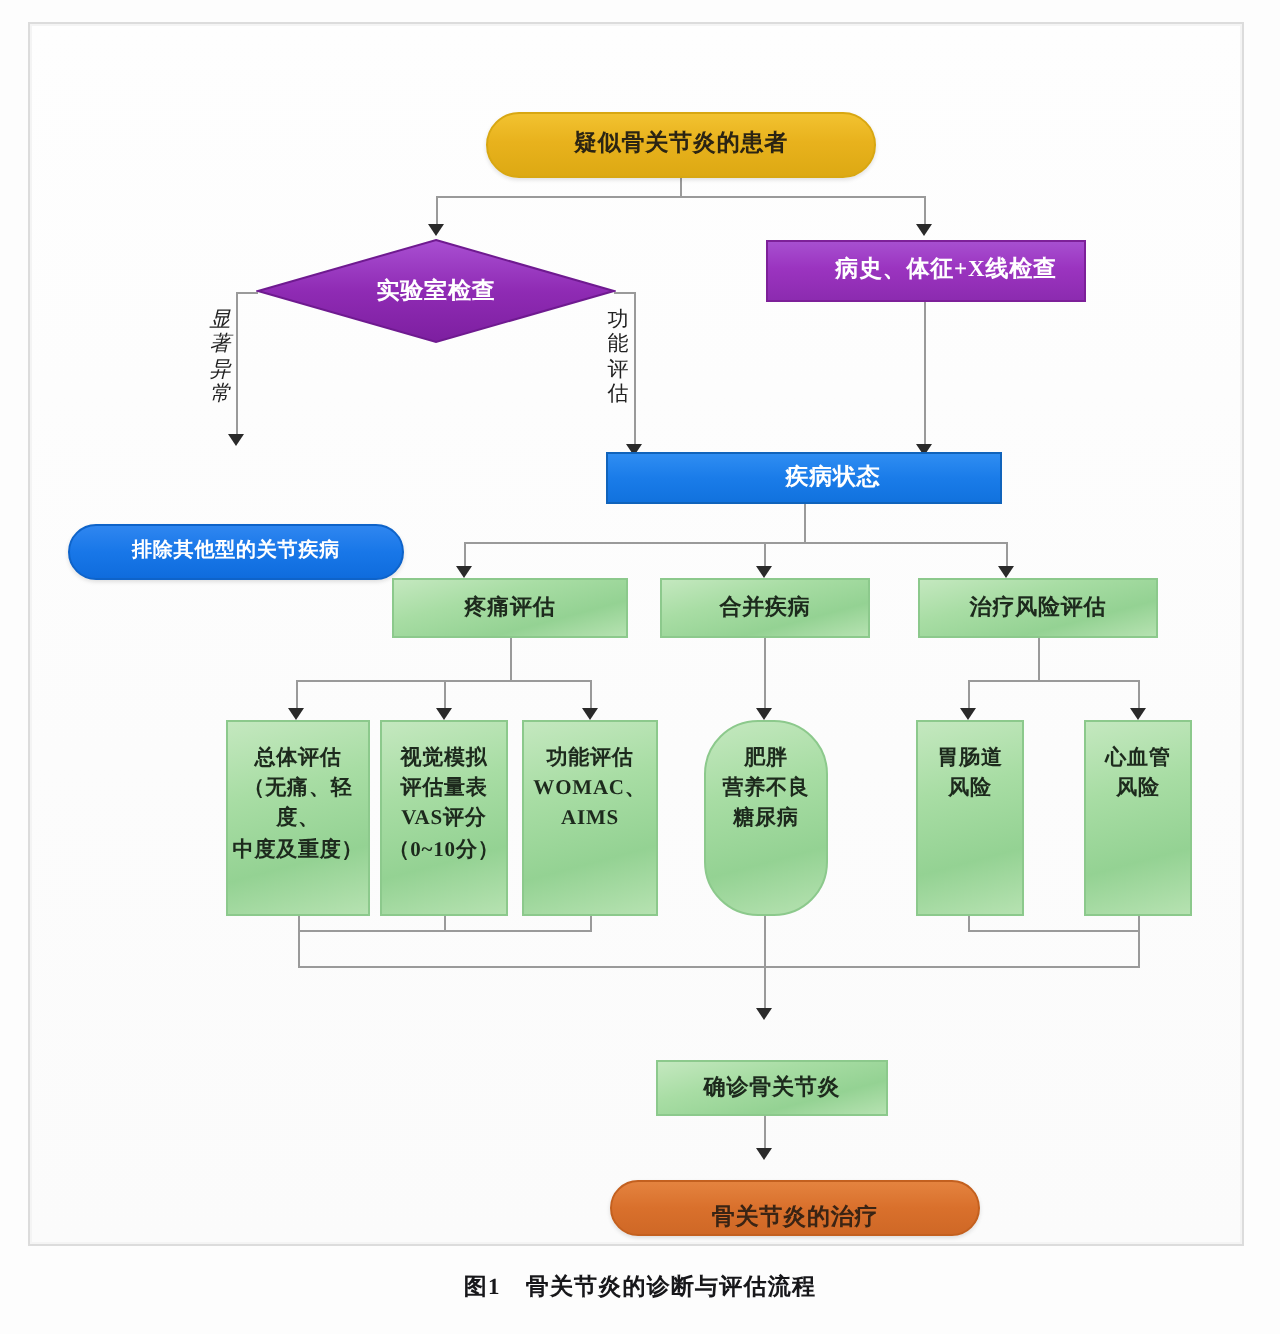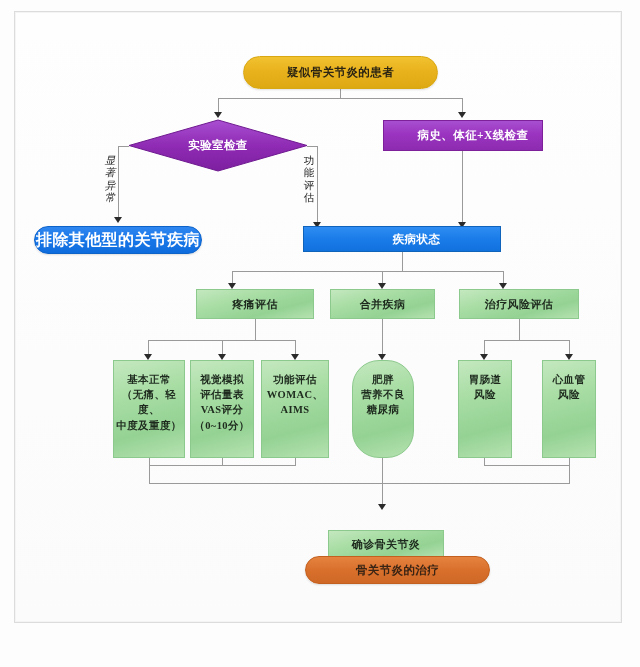--- a/index.html
+++ b/index.html
@@ -51,23 +51,24 @@
   .n-suspect {
     background: linear-gradient(180deg,#f2c230 0%, #e8b21d 45%, #dda913 100%);
     color: #2b2413;
     font-size: 11.5px;
     border: 1px solid #d8a712;
     box-shadow: 0 1px 2px rgba(0,0,0,0.12);
   }
   .n-exclude {
     background: linear-gradient(180deg,#2f86f0 0%, #1877e8 50%, #0f6cdd 100%);
     color: #ffffff;
-    font-size: 16px;
+    font-size: 10px;
     border: 1px solid #0e63c9;
     box-shadow: 0 1px 2px rgba(0,0,0,0.12);
+    margin-top: 36px;
   }
   .n-treat {
     background: linear-gradient(180deg,#e4833f 0%, #d9702c 50%, #cf6826 100%);
     color: #3a2414;
     font-size: 11.5px;
     border: 1px solid #c3601f;
     box-shadow: 0 1px 2px rgba(0,0,0,0.12);
   }
 
   
@@ -260,21 +261,21 @@
 
   <div class="edge-v" style="left:519px; top:319px; height:21px;"></div>
   <div class="edge-h" style="left:484px; top:340px; width:86px;"></div>
   <div class="edge-v" style="left:484px; top:340px; height:18px;"></div>
   <div class="arrow-down" style="left:480px; top:354px;"></div>
   <div class="edge-v" style="left:569px; top:340px; height:18px;"></div>
   <div class="arrow-down" style="left:565px; top:354px;"></div>
 
   <div class="node green tall" style="left:113px; top:360px; width:72px; height:98px;">
     <div>
-      <span>基本正常</span>
+      <span>总体评估</span>
       <span>（无痛、轻度、</span>
       <span>中度及重度）</span>
     </div>
   </div>
 
   <div class="node green tall" style="left:190px; top:360px; width:64px; height:98px;">
     <div>
       <span>视觉模拟</span>
       <span>评估量表</span>
       <span>VAS评分</span>
@@ -328,18 +329,22 @@
   <div class="edge-v" style="left:382px; top:458px; height:50px;"></div>
   <div class="arrow-down" style="left:378px; top:504px;"></div>
 
   <div class="node green" style="left:328px; top:510px; width:116px; height:28px;margin-top:20px;">
     <span>确诊骨关节炎</span>
   </div>
 
   <div class="edge-v" style="left:382px; top:538px; height:40px;"></div>
   <div class="arrow-down" style="left:378px; top:574px;"></div>
 
-  <div class="node pill n-treat" style="left:305px; top:556px; width:185px; height:28px;">
+  <div class="node pill n-treat" style="left:305px; top:590px; width:185px; height:28px;align-items:flex-end;">
     <span>骨关节炎的治疗</span>
   </div>
 
+  <div id="caption">
+    <span class="cap-num">图1</span>
+    <span>骨关节炎的诊断与评估流程</span>
+  </div>
 
 </div>
 
 </body></html>

